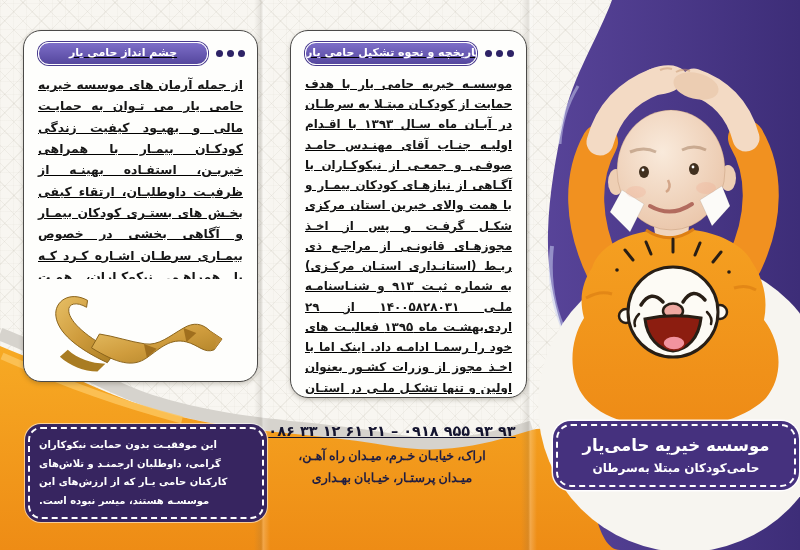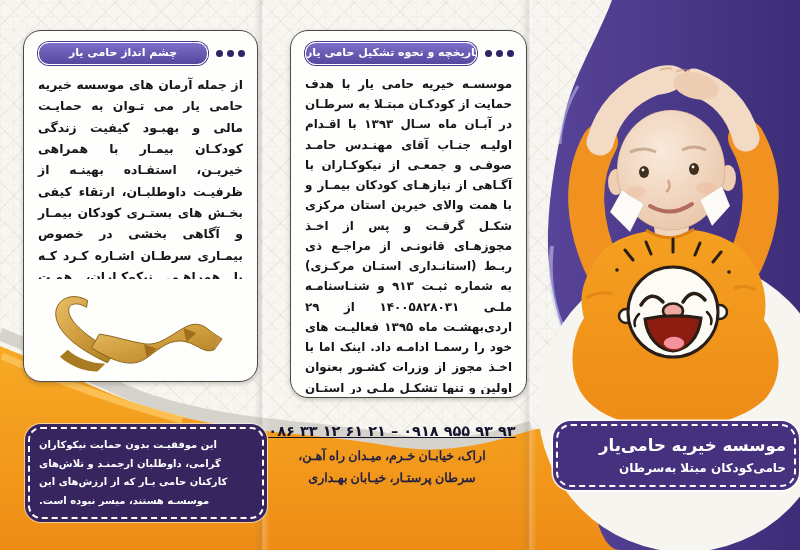--- a/index.html
+++ b/index.html
@@ -11,21 +11,21 @@
       repeating-linear-gradient(45deg, rgba(185,180,165,.16) 0 1px, transparent 1px 13px),
       repeating-linear-gradient(-45deg, rgba(185,180,165,.16) 0 1px, transparent 1px 13px),
       repeating-linear-gradient(0deg, rgba(185,180,165,.07) 0 1px, transparent 1px 13px),
       repeating-linear-gradient(90deg, rgba(185,180,165,.07) 0 1px, transparent 1px 13px);}
   #bg-art{position:absolute;inset:0;z-index:1;}
   .fold{position:absolute;top:0;bottom:0;width:16px;z-index:3;pointer-events:none;
     background:linear-gradient(90deg,transparent,rgba(110,105,95,.16) 45%,rgba(255,255,255,.22) 58%,transparent);}
   .fold.f1{left:254px;} .fold.f2{left:521px;}
 
   .card{position:absolute;background:#fefefc;border:1.4px solid #4b4a48;border-radius:18px;
-    box-shadow:0 2px 4px rgba(60,50,30,.25);z-index:4;overflow:hidden;}
+    box-shadow:0 2px 4px rgba(60,50,30,.25);z-index:4;overflow:hidden;text-decoration:underline;}
   .card-left{left:23px;top:30px;width:233px;height:350px;}
   .card-mid{left:290px;top:30px;width:235px;height:366px;}
 
   .pill-row{display:flex;flex-direction:row;align-items:center;justify-content:flex-start;
     direction:ltr;margin:11px 12px 2px 14px;gap:8px;}
   .pill{flex:1;height:21px;line-height:20px;text-align:center;color:#fff;font-weight:bold;
     font-size:11px;border-radius:11px;border:1px solid #fff;
     background:linear-gradient(180deg,#7d6ec8,#55479e);
     box-shadow:0 0 0 1px #493b8e;white-space:nowrap;overflow:hidden;}
   .dots{display:flex;gap:4px;}
@@ -44,21 +44,21 @@
     color:#fff;font-weight:bold;font-size:10px;line-height:1.85;text-align:left;
     direction:rtl;padding:7px 9px;}
 
   .contact{position:absolute;left:258px;top:423px;width:268px;z-index:4;text-align:center;direction:rtl;}
   .contact .phone{font-weight:bold;font-size:14.5px;color:#14142f;letter-spacing:.5px;margin-bottom:6px;text-decoration:underline;}
   .contact .addr{font-weight:bold;font-size:12.6px;color:#201e42;line-height:1.75;font-family:Liberation Serif, serif;}
 
   .badge-right{position:absolute;left:556px;top:424px;width:220px;z-index:4;
     background:#45317e;border:2px dashed #fff;border-radius:15px;
     box-shadow:0 0 0 3px #45317e,0 0 0 4.5px rgba(255,255,255,.9);
-    color:#fff;direction:rtl;text-align:right;padding:9px 8px 8px;}
+    color:#fff;direction:rtl;text-align:center;padding:9px 8px 8px;}
   .badge-right .l1{font-size:16.5px;font-weight:bold;line-height:1.3;}
   .badge-right .l2{font-size:12px;font-weight:bold;margin-top:5px;line-height:1.3;}
 </style>
 </head>
 <body>
 
 <div class="stage">
 
   <svg id="bg-art" width="800" height="550" viewBox="0 0 800 550">
     <defs>
@@ -189,21 +189,21 @@
         </div>
     </div>
     <div class="card-body">موسسـه خیریه حامی یار با هدف حمایت از کودکـان مبتـلا به سرطـان در آبـان ماه سـال ۱۳۹۳ با اقـدام اولیـه جنـاب آقای مهنـدس حامـد صوفـی و جمعـی از نیکوکـاران با آگـاهی از نیازهـای کودکان بیمـار و با همت والای خیرین استان مرکزی شکـل گرفـت و پس از اخـذ مجوزهـای قانونـی از مراجـع ذی ربـط (استانـداری استـان مرکـزی) به شماره ثبـت ۹۱۳ و شنـاسنامـه ملـی ۱۴۰۰۵۸۲۸۰۳۱ از ۲۹ اردی‌بهشـت ماه ۱۳۹۵ فعالیـت های خود را رسمـا ادامـه داد. اینک اما با اخـذ مجوز از وزرات کشـور بعنوان اولین و تنها تشکـل ملـی در استـان مرکـزی در حـال فعالیـت می باشد.</div>
   </div>
 
   <div class="note-left">این موفقیـت بدون حمایت نیکوکاران گرامی، داوطلبان ارجمنـد و تلاش‌های کارکنان حامی یـار که از ارزش‌های این موسسـه هستند، میسر نبوده است.</div>
 
   <div class="contact">
     <div class="phone" dir="ltr">۰۸۶ ۳۳ ۱۲ ۶۱ ۲۱ – ۰۹۱۸ ۹۵۵ ۹۳ ۹۳</div>
     <div class="addr">اراک، خیابـان خـرم، میـدان راه آهـن،</div>
-    <div class="addr">سرطان پرستـار، خیـابان بهـداری</div>
+    <div class="addr">میـدان پرستـار، خیـابان بهـداری</div>
   </div>
 
   <div class="badge-right">
     <div class="l1">موسسه خیریه حامی‌یار</div>
     <div class="l2">حامی‌کودکان مبتلا به‌سرطان</div>
   </div>
 
 </div>
 
 </body></html>

